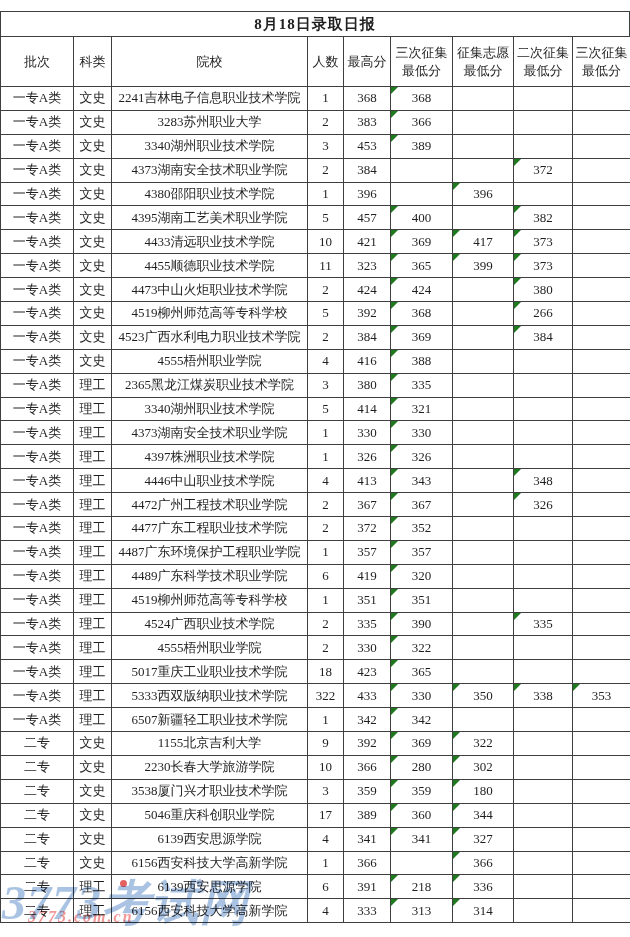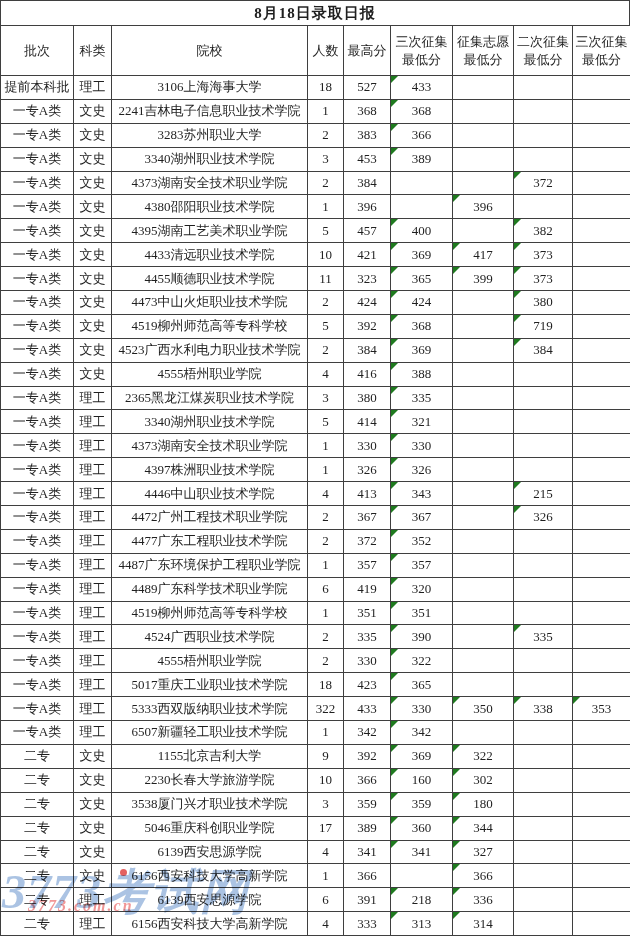--- a/index.html
+++ b/index.html
@@ -14,20 +14,21 @@
   body{
     width:630px;height:937px;
     font-family:"Liberation Serif","DejaVu Serif",serif;
     color:var(--ink);
     overflow:hidden;
   }
   .sheet{
     position:relative;
     width:630px;height:780px;
     background:#fff;
+    margin-top:11px;
   }
   .title{
     height:25px;
     border:1px solid var(--grid);
     border-bottom:none;
     display:flex;align-items:center;justify-content:center;
     font-size:15px;font-weight:bold;
     letter-spacing:1px;
   }
   table{
@@ -129,31 +130,20 @@
         <th>征集志愿
 最低分</th>
         <th>二次征集
 最低分</th>
         <th>三次征集
 最低分</th>
       </tr>
     </thead>
     <tbody>
         <tr>
-          <td>提前本科批</td>
-          <td>理工</td>
-          <td>3106上海海事大学</td>
-          <td>18</td>
-          <td>527</td>
-          <td class="flag">433</td>
-          <td></td>
-          <td></td>
-          <td></td>
-        </tr>
-        <tr>
           <td>一专A类</td>
           <td>文史</td>
           <td>2241吉林电子信息职业技术学院</td>
           <td>1</td>
           <td>368</td>
           <td class="flag">368</td>
           <td></td>
           <td></td>
           <td></td>
         </tr>
@@ -246,21 +236,21 @@
           <td></td>
         </tr>
         <tr>
           <td>一专A类</td>
           <td>文史</td>
           <td>4519柳州师范高等专科学校</td>
           <td>5</td>
           <td>392</td>
           <td class="flag">368</td>
           <td></td>
-          <td class="flag">719</td>
+          <td class="flag">266</td>
           <td></td>
         </tr>
         <tr>
           <td>一专A类</td>
           <td>文史</td>
           <td>4523广西水利电力职业技术学院</td>
           <td>2</td>
           <td>384</td>
           <td class="flag">369</td>
           <td></td>
@@ -323,21 +313,21 @@
           <td></td>
         </tr>
         <tr>
           <td>一专A类</td>
           <td>理工</td>
           <td>4446中山职业技术学院</td>
           <td>4</td>
           <td>413</td>
           <td class="flag">343</td>
           <td></td>
-          <td class="flag">215</td>
+          <td class="flag">348</td>
           <td></td>
         </tr>
         <tr>
           <td>一专A类</td>
           <td>理工</td>
           <td>4472广州工程技术职业学院</td>
           <td>2</td>
           <td>367</td>
           <td class="flag">367</td>
           <td></td>
@@ -453,21 +443,21 @@
           <td class="flag">322</td>
           <td></td>
           <td></td>
         </tr>
         <tr>
           <td>二专</td>
           <td>文史</td>
           <td>2230长春大学旅游学院</td>
           <td>10</td>
           <td>366</td>
-          <td class="flag">160</td>
+          <td class="flag">280</td>
           <td class="flag">302</td>
           <td></td>
           <td></td>
         </tr>
         <tr>
           <td>二专</td>
           <td>文史</td>
           <td>3538厦门兴才职业技术学院</td>
           <td>3</td>
           <td>359</td>

